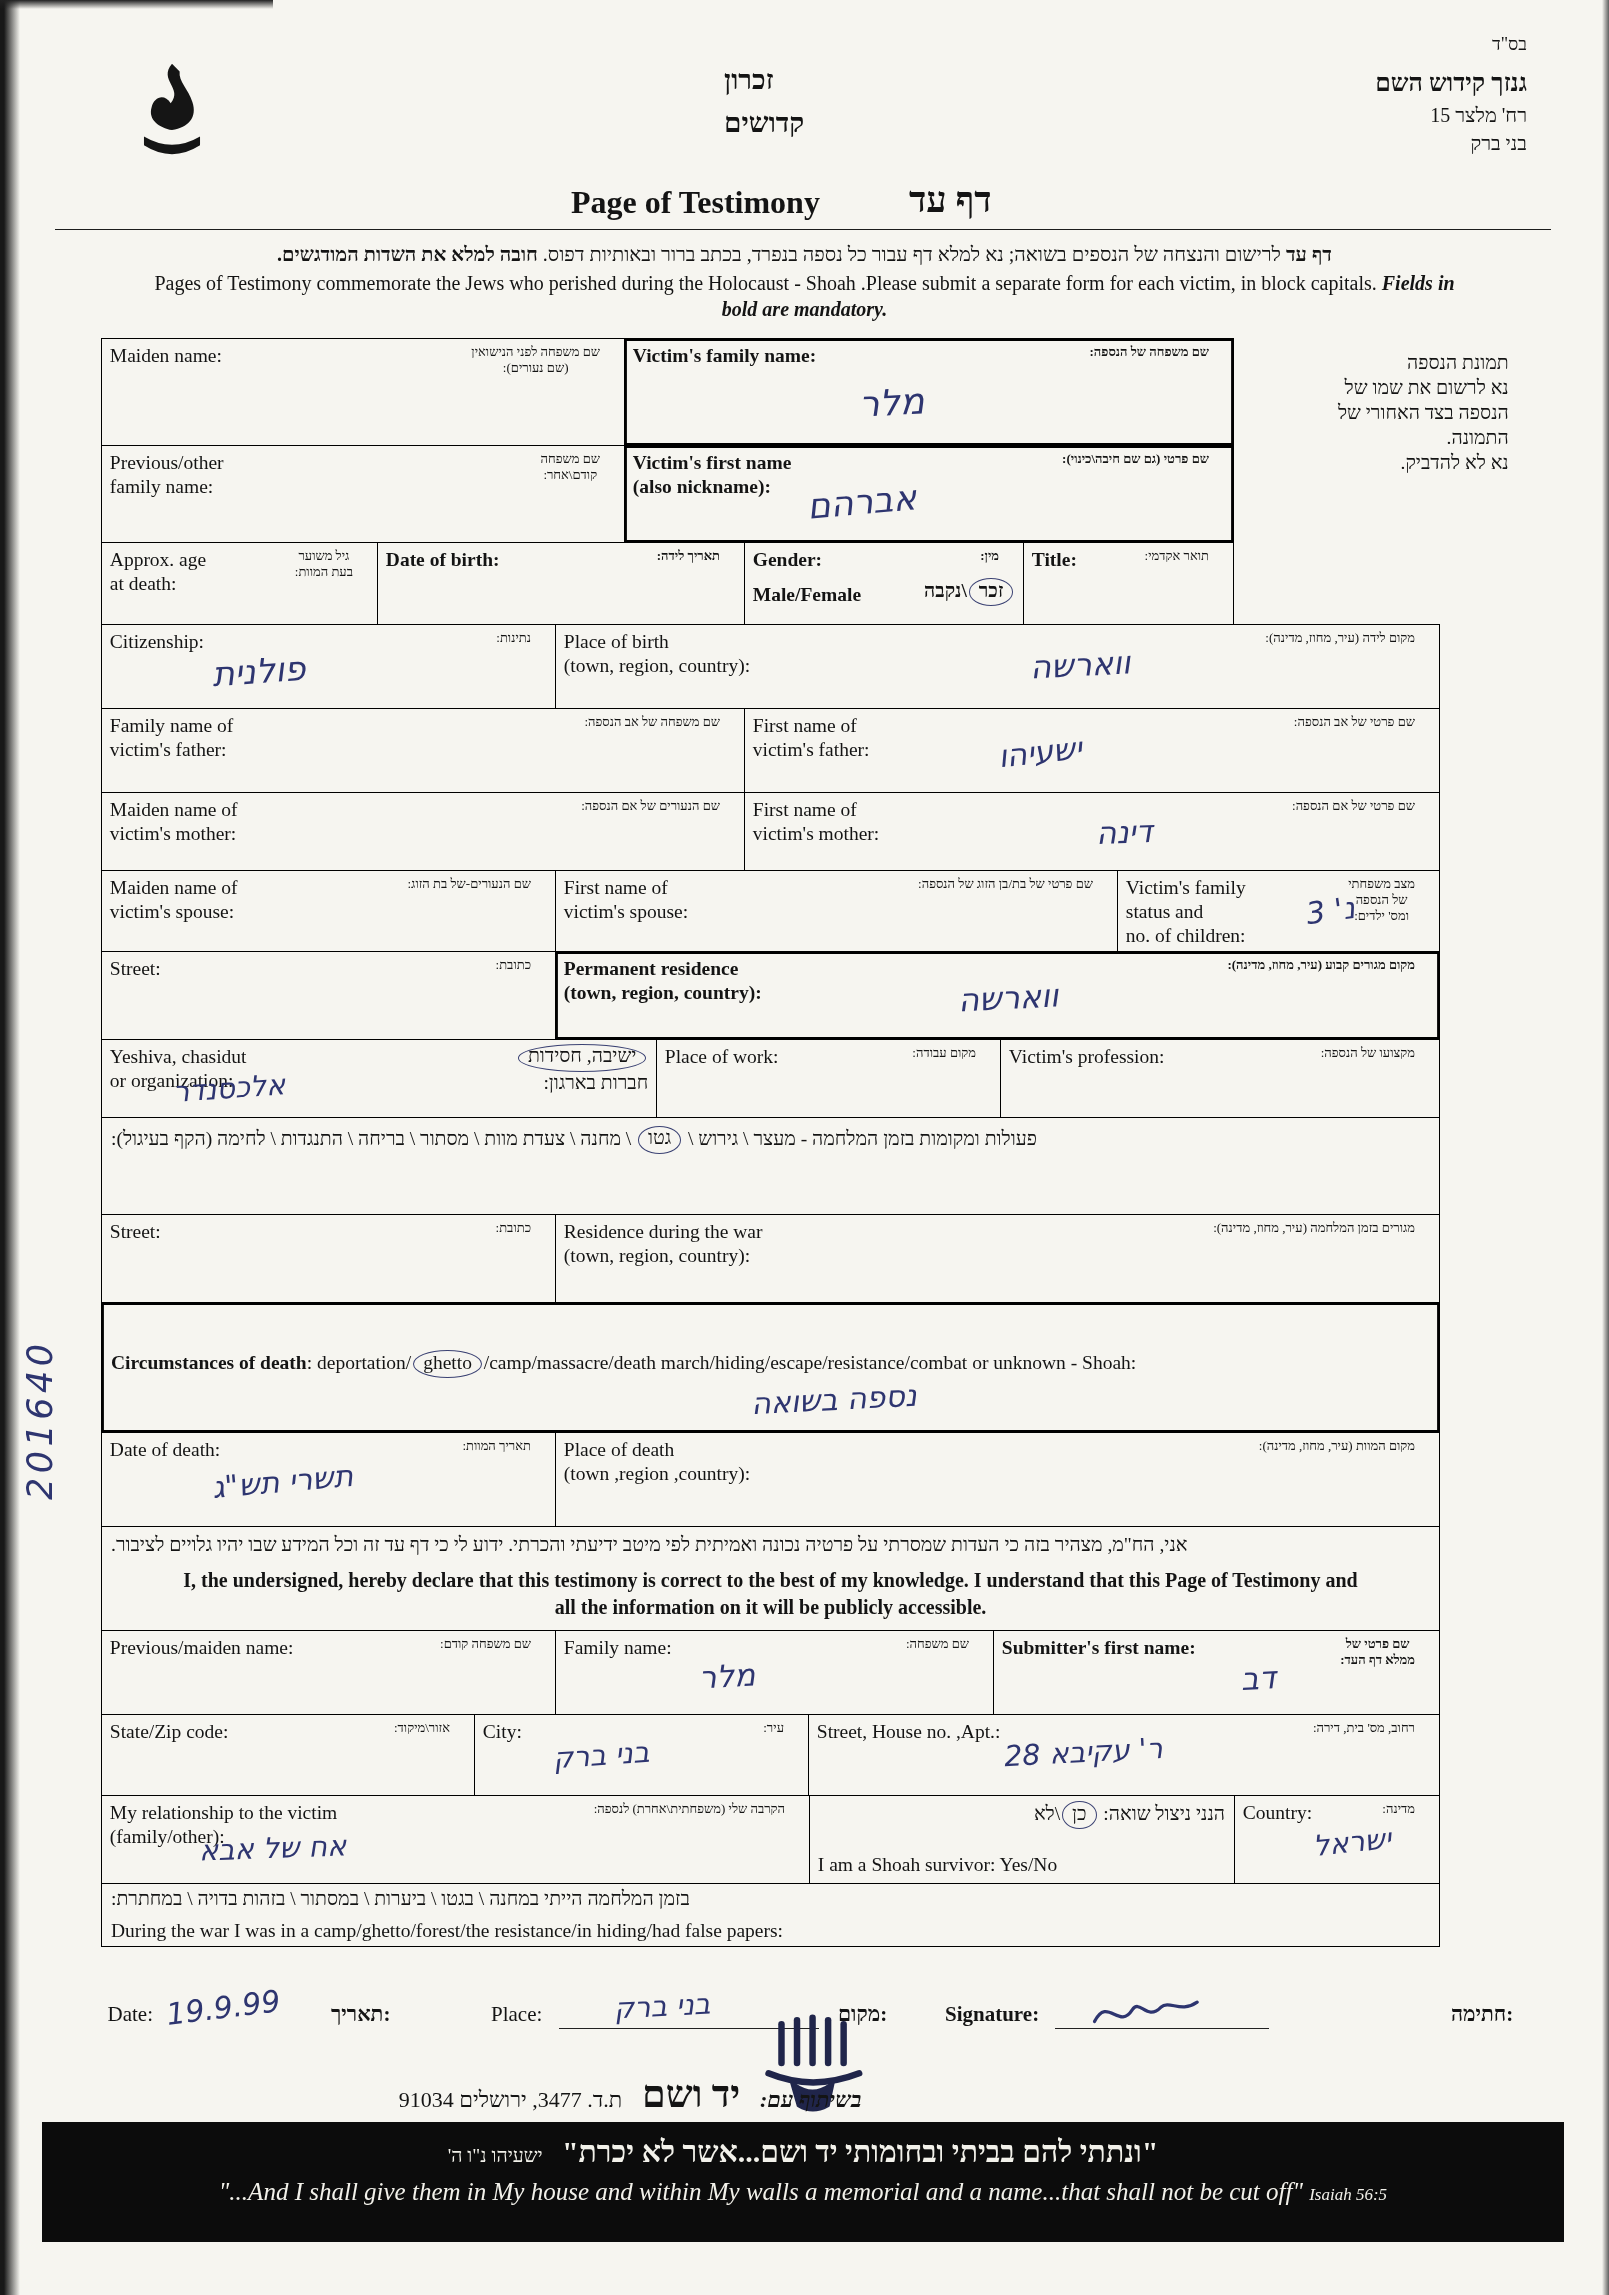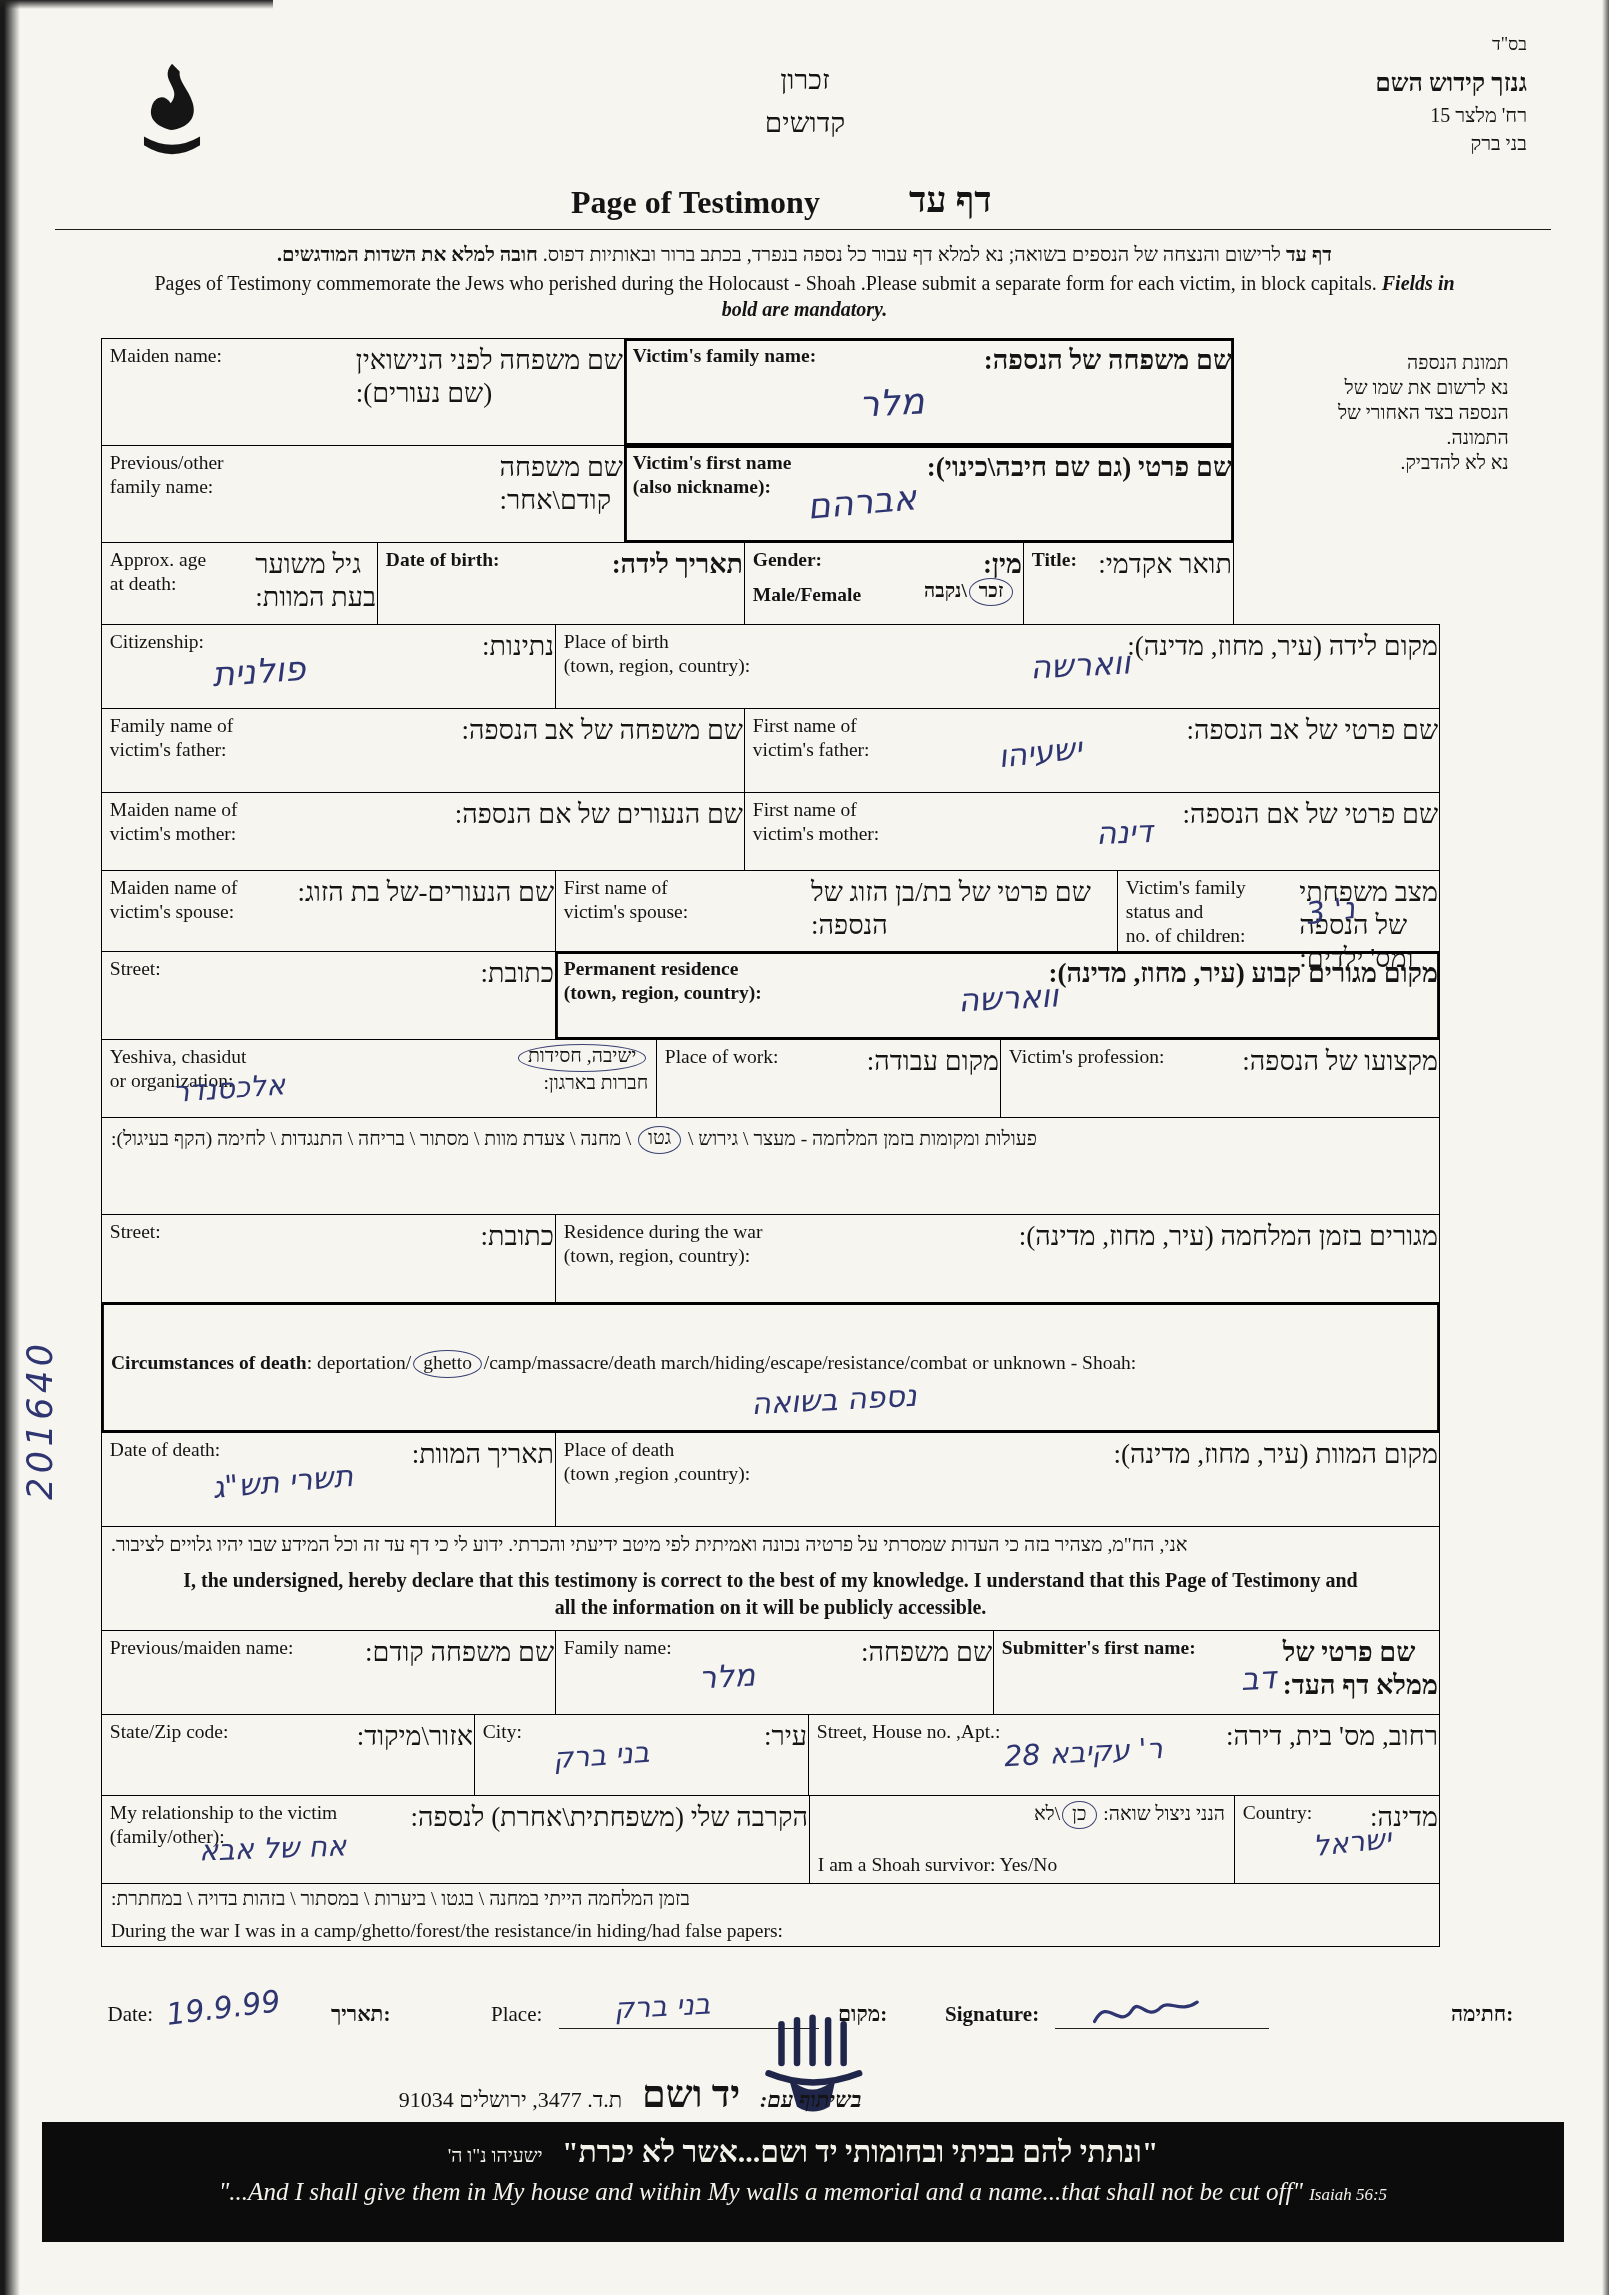--- a/index.html
+++ b/index.html
@@ -15,22 +15,22 @@
   
   .edge-left  { position:absolute; left:0; top:0; bottom:0; width:19.5px;
                 background:linear-gradient(90deg,#181818 20%, rgba(24,24,24,0)); }
   .edge-right { position:absolute; right:0; top:0; bottom:0; width:7.8px;
                 background:linear-gradient(270deg,#4a4a4a, rgba(0,0,0,0)); }
   .edge-top   { position:absolute; left:0; top:0; width:273px; height:9px;
                 background:linear-gradient(180deg,#222, rgba(0,0,0,0)); }
 
   
   .logo { position:absolute; left:133px; top:60px; }
-  .memorial { position:absolute; left:724px; top:58px; width:162px; text-align:center;
-              font-size:28px; font-weight:normal; line-height:1.55; }
+  .memorial { position:absolute; left:724px; top:58px; width:162px; text-align:left;
+              font-size:28px; font-weight:bold; line-height:1.55; }
   .title-en { position:absolute; left:571px; top:184px; font-size:32px; font-weight:bold; }
   .title-he { position:absolute; left:909px; top:179px; font-size:36px; font-weight:bold; direction:rtl; }
   .org-block { position:absolute; right:83px; top:34px; text-align:right; direction:rtl; }
   .org-block .bsd { font-size:18px; margin-bottom:14.3px; }
   .org-block .org-name { font-size:25px; font-weight:bold; margin-bottom:6.5px; }
   .org-block .org-line { font-size:20px; margin-bottom:5.2px; }
   .rule { position:absolute; left:55px; top:229px; width:1496px; border-top:1.9px solid #1c1c1c; }
 
   .intro { position:absolute; left:136px; top:241px; width:1337px; text-align:center; line-height:1.3; }
   .intro-he { direction:rtl; font-size:20px; }
@@ -40,22 +40,22 @@
   .form-wrap { position:absolute; left:101px; top:338px; width:1409px; }
   .top-rows  { width:1133px; border:1.9px solid #000; border-bottom:none; }
   .main-rows { width:1339px; border:1.9px solid #000; }
   .row  { display:flex; border-bottom:1.9px solid #000; position:relative; }
   .rows > .row:last-child { border-bottom:none; }
   .cell { position:relative; border-right:1.9px solid #000; }
   .row > .cell:last-child { border-right:none; }
   .heavy { box-shadow: inset 0 0 0 1.9px #000; }
 
   .en  { position:absolute; left:7.8px; top:5.2px; font-size:19.5px; line-height:1.22; white-space:pre-line; }
-  .he  { position:absolute; right:1px; top:5.2px; font-size:27px; line-height:1.22; white-space:pre-line;
-         direction:rtl; text-align:left; }
+  .he  { position:absolute; right:24px; top:5.2px; font-size:13px; line-height:1.22; white-space:pre-line;
+         direction:rtl; text-align:center; }
   .he2 { position:absolute; font-size:19.5px; direction:rtl; text-align:right; }
   .b   { font-weight:bold; }
 
   .line-he { position:absolute; top:7.8px; left:9px; right:9px; direction:rtl; text-align:left; font-size:19.5px; }
   .line-en { position:absolute; bottom:7.8px; left:9px; right:9px; font-size:19.5px; }
   .decl-en { position:absolute; top:40px; left:71px; right:71px; text-align:center; font-weight:bold; font-size:20px; line-height:1.35; }
 
   .photo-area { position:absolute; top:5.2px; right:0; width:269px; }
   .photo-he { font-size:19.5px; line-height:1.28; direction:rtl; text-align:right; white-space:pre-line; padding-right:1.3px;margin-top:8px; }
   .photo-en { font-size:19.5px; line-height:1.28; white-space:pre-line; margin-top:38px; padding-left:2.6px; }

